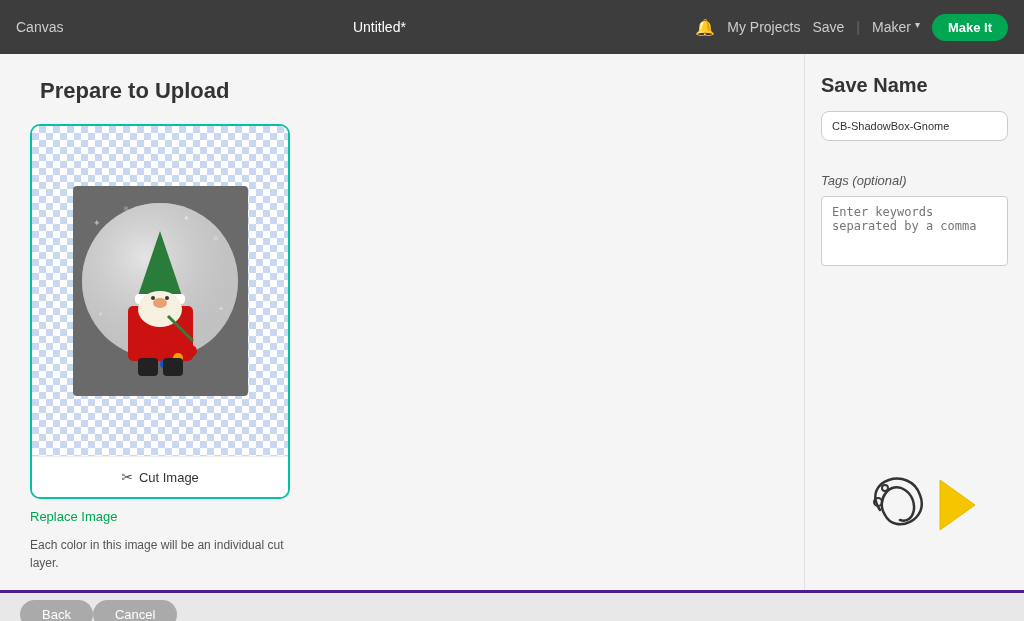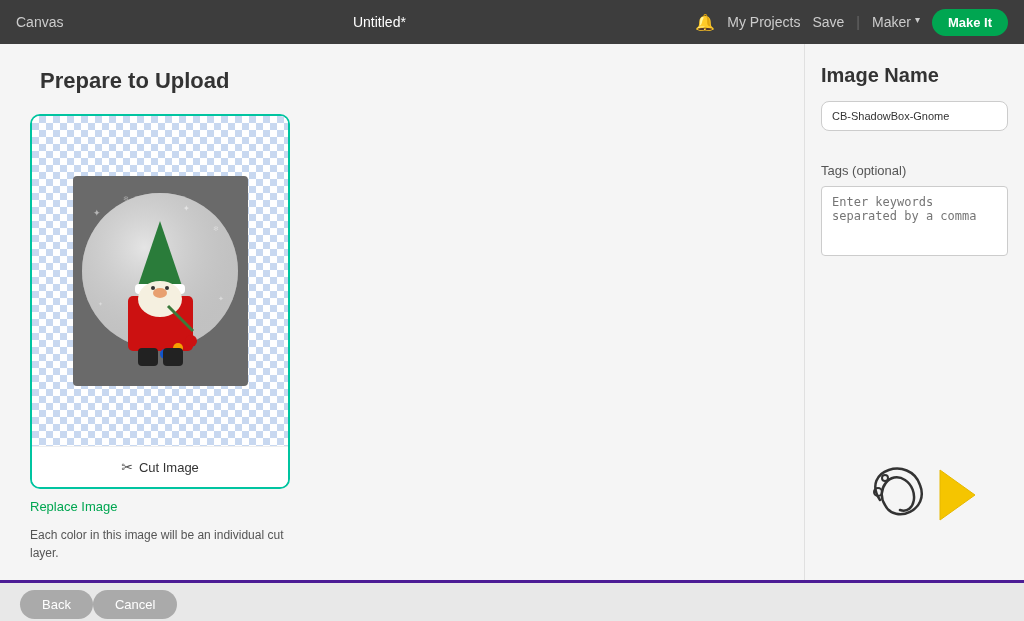--- a/index.html
+++ b/index.html
@@ -1,21 +1,21 @@
 <!DOCTYPE html>
 <html><head>
   <meta charset="utf-8">
   <style>
     * { box-sizing: border-box; margin: 0; padding: 0; }
     body { font-family: -apple-system, BlinkMacSystemFont, 'Segoe UI', Arial, sans-serif; background: #f0f0f0; width: 1024px; height: 621px; overflow: hidden; }
 
     
     .topnav {
       background: #3d3d3d;
-      height: 44px;
+      height: 54px;
       display: flex;
       align-items: center;
       justify-content: space-between;
       padding: 0 16px;
       color: #fff;
     }
     .topnav-left { font-size: 14px; color: #ccc; }
     .topnav-center { font-size: 14px; color: #fff; }
     .topnav-right { display: flex; align-items: center; gap: 12px; font-size: 14px; color: #ccc; }
     .topnav-right .divider { color: #666; }
@@ -123,20 +123,21 @@
       border-radius: 8px;
       font-size: 11px;
       color: #333;
       margin-bottom: 32px;
       background: #fff;
     }
     .tags-label {
       font-size: 13px;
       color: #555;
       margin-bottom: 8px;
+      font-style: italic;
     }
     .tags-textarea {
       width: 100%;
       height: 70px;
       padding: 8px 10px;
       border: 1px solid #ccc;
       border-radius: 4px;
       font-size: 12px;
       color: #aaa;
       resize: none;
@@ -266,21 +267,21 @@
         <span class="scissors-icon">✂</span>
         <span class="cut-image-label">Cut Image</span>
       </div>
     </div>
 
     <a class="replace-image-link">Replace Image</a>
     <p class="info-text">Each color in this image will be an individual cut layer.</p>
   </div>
 
   <div class="right-panel">
-    <h2 class="right-panel-title">Image Name</h2>
+    <h2 class="right-panel-title">Save Name</h2>
     <input type="text" class="image-name-input" value="CB-ShadowBox-Gnome" style="">
     <div class="tags-label">Tags (optional)</div>
     <textarea class="tags-textarea" placeholder="Enter keywords separated by a comma" style=""></textarea>
 
     <div class="doodle-area">
       <svg width="130" height="90" viewBox="0 0 130 90">
 
         <path d="M 30 50 C 10 20, 60 5, 70 35 C 80 60, 45 75, 35 55 C 25 40, 40 20, 55 30 C 70 40, 65 65, 50 60" fill="none" stroke="#333" stroke-width="2.5" stroke-linecap="round"></path>
 
         <polygon points="90,20 125,45 90,70" fill="#f5c500" stroke="#e6b800" stroke-width="1"></polygon>

